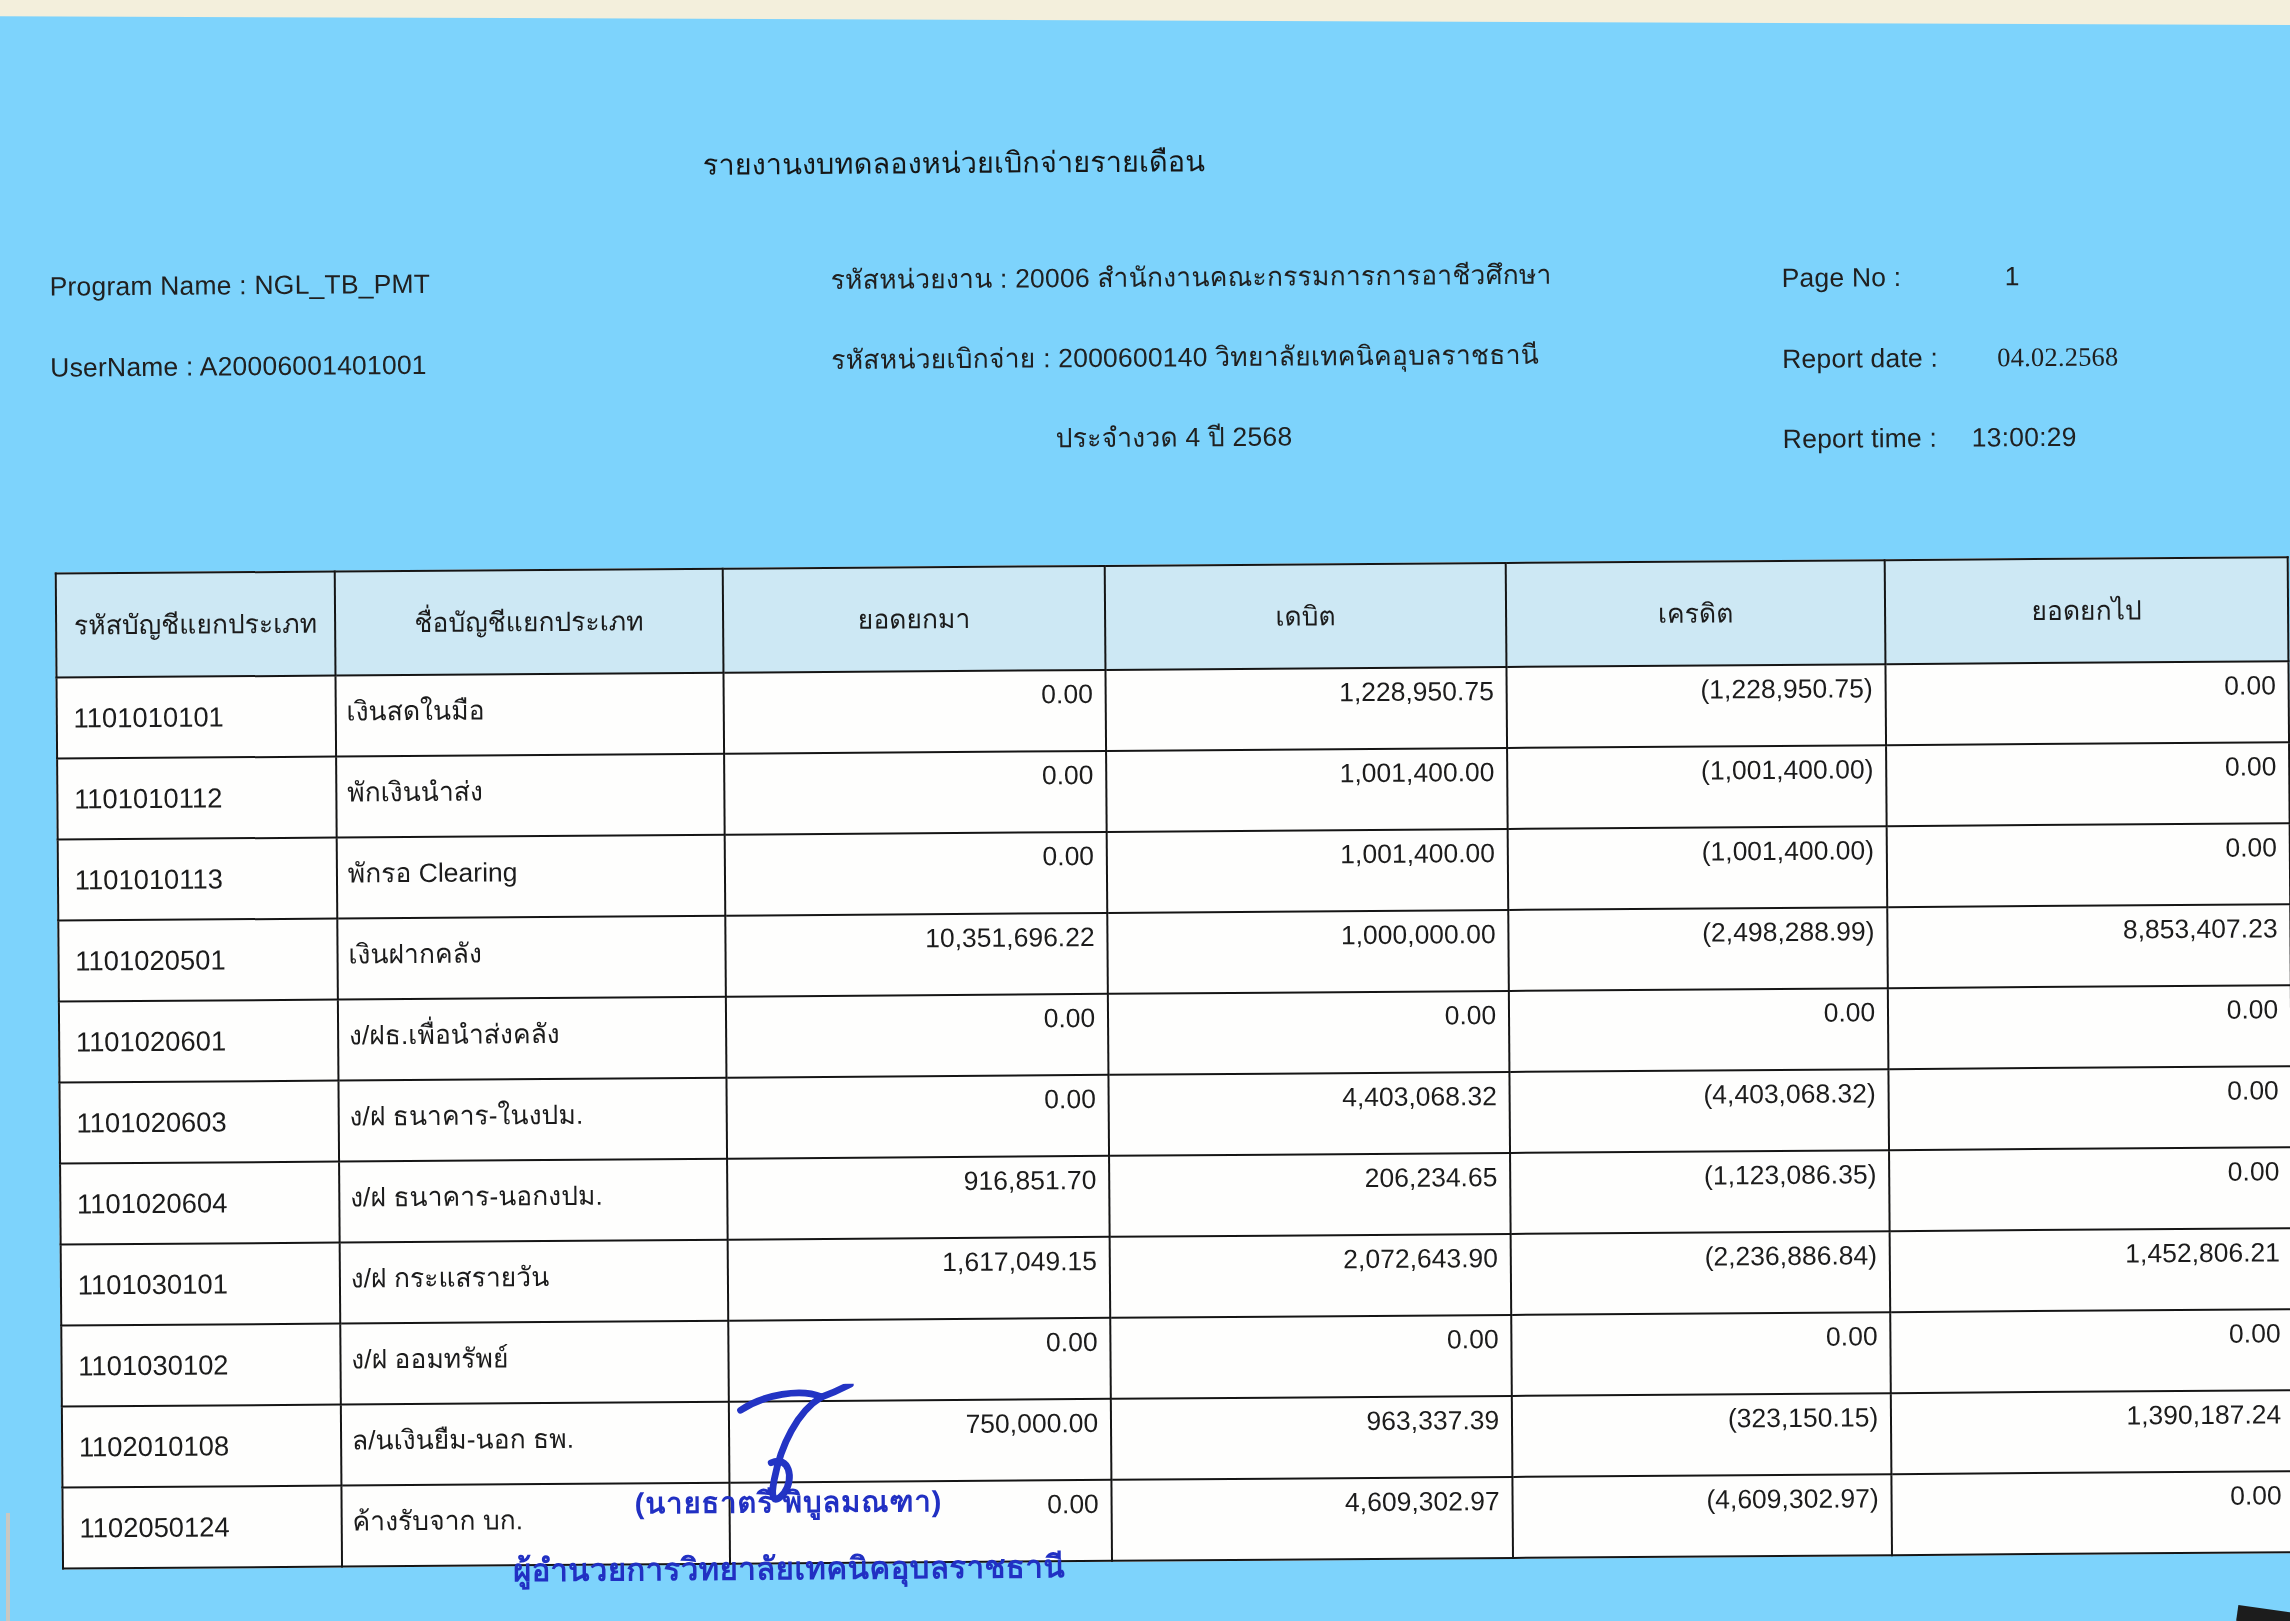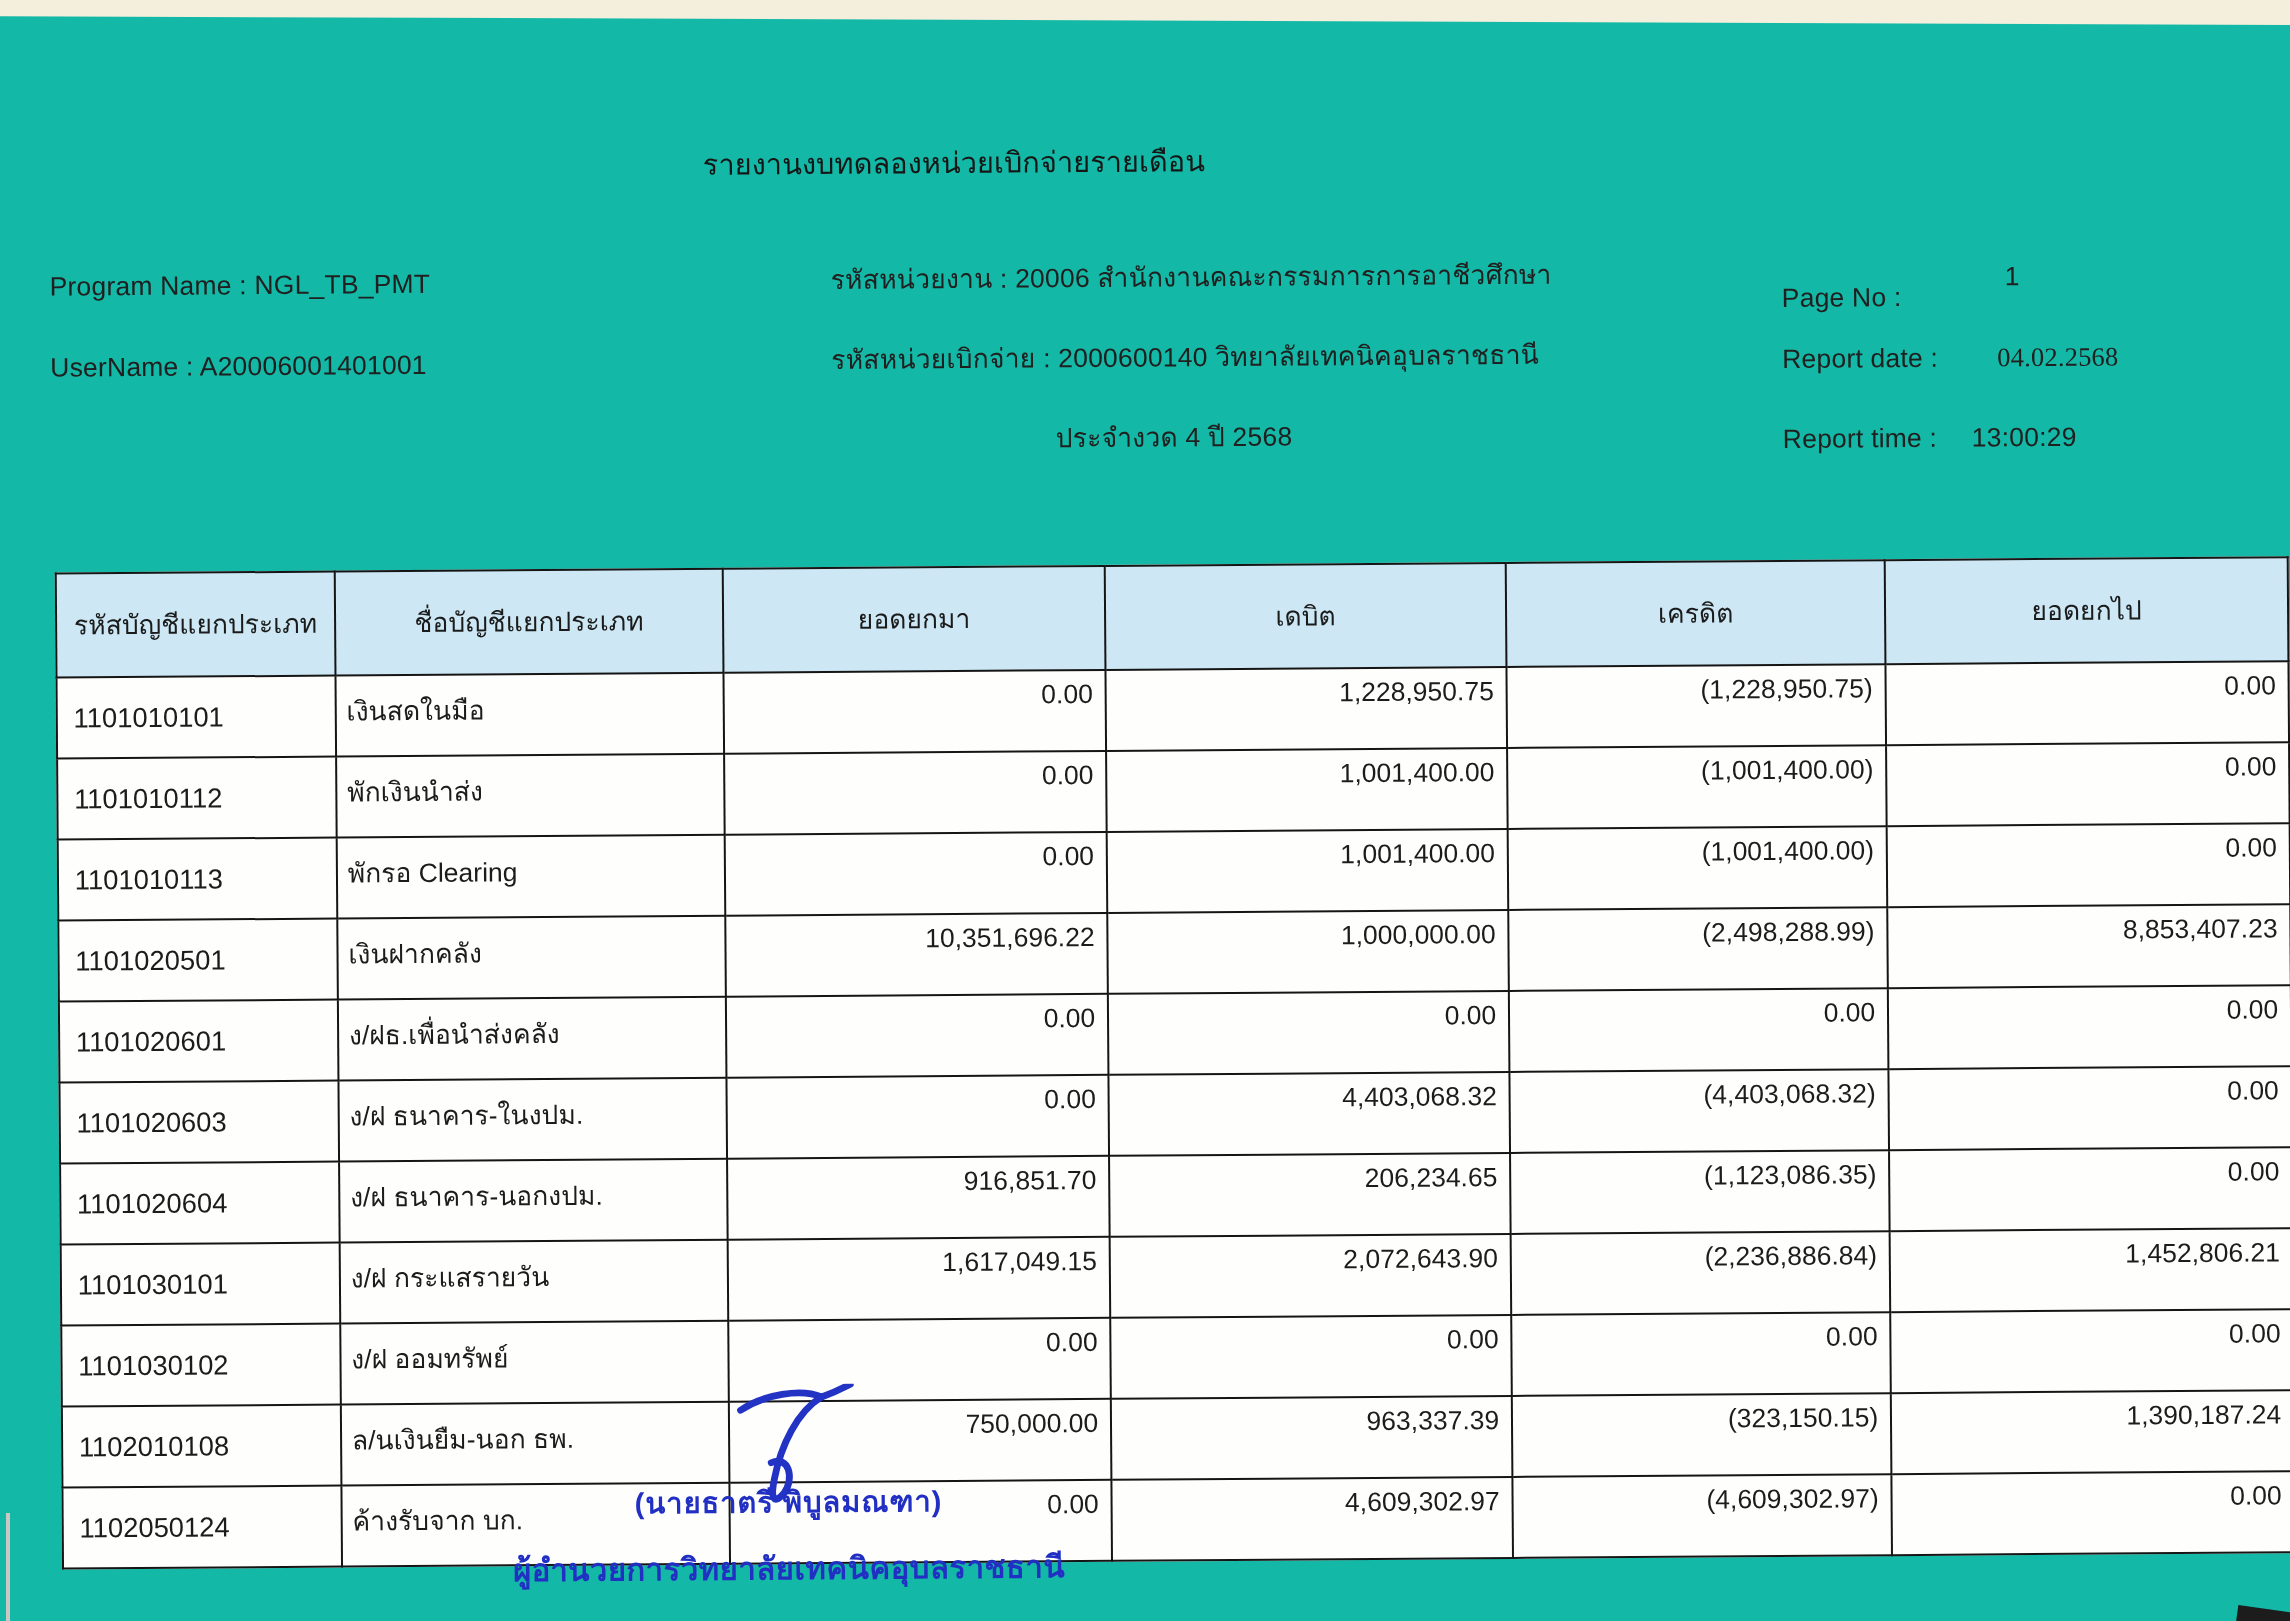--- a/index.html
+++ b/index.html
@@ -1,19 +1,19 @@
 <!DOCTYPE html>
 <html><head>
 <meta charset="utf-8">
 <style>
   * { margin:0; padding:0; box-sizing:border-box; }
   html,body { width:2291px; height:1621px; overflow:hidden;
     font-family:"Liberation Sans", sans-serif; background:#fbfbf8; color:#1d1d1d; }
 
-  .paper { position:absolute; inset:0; background:#14b8a6; }
+  .paper { position:absolute; inset:0; background:#7dd3fc; }
 
   
   .top-band { position:absolute; top:-7.8px; left:-9.8px; width:2313px; height:33px;
     background:#f3efdc; transform:rotate(0.22deg); transform-origin:100% 50%; }
   .left-edge { position:absolute; left:5.9px; bottom:0; width:3.9px; height:108px; background:#c9c8c2; }
   .corner-artifact { position:absolute; right:-5.9px; bottom:-3.9px; width:59px; height:15.7px;
     background:#1c1c1c; transform:rotate(8deg); }
 
   
   .skew { position:absolute; left:0; top:0; width:2291px; height:1621px;
@@ -58,21 +58,21 @@
     </div>
     <div class="abs h-text" style="left:54px; top:353px;">
       <span>UserName :</span>
       <span>A20006001401001</span>
     </div>
 
     <div class="abs h-text" style="left:835px; top:265px;">รหัสหน่วยงาน : 20006 สำนักงานคณะกรรมการการอาชีวศึกษา</div>
     <div class="abs h-text" style="left:835px; top:345px;">รหัสหน่วยเบิกจ่าย : 2000600140 วิทยาลัยเทคนิคอุบลราชธานี</div>
     <div class="abs h-text" style="left:1059px; top:425px;">ประจำงวด 4 ปี 2568</div>
 
-    <div class="abs h-text" style="left:1786px; top:276px;margin-top:20px;">Page No :</div>
+    <div class="abs h-text" style="left:1786px; top:276px;">Page No :</div>
     <div class="abs h-text" style="left:2009px; top:276px;">1</div>
     <div class="abs h-text" style="left:1786px; top:357px;">Report date :</div>
     <div class="abs h-text" style="left:2001px; top:357px;font-family:Liberation Serif, serif;">04.02.2568</div>
     <div class="abs h-text" style="left:1786px; top:437px;">Report time :</div>
     <div class="abs h-text" style="left:1975px; top:437px;">13:00:29</div>
 
     <div class="tbl-wrap">
       <table>
         <colgroup>
           <col style="width:279px">

